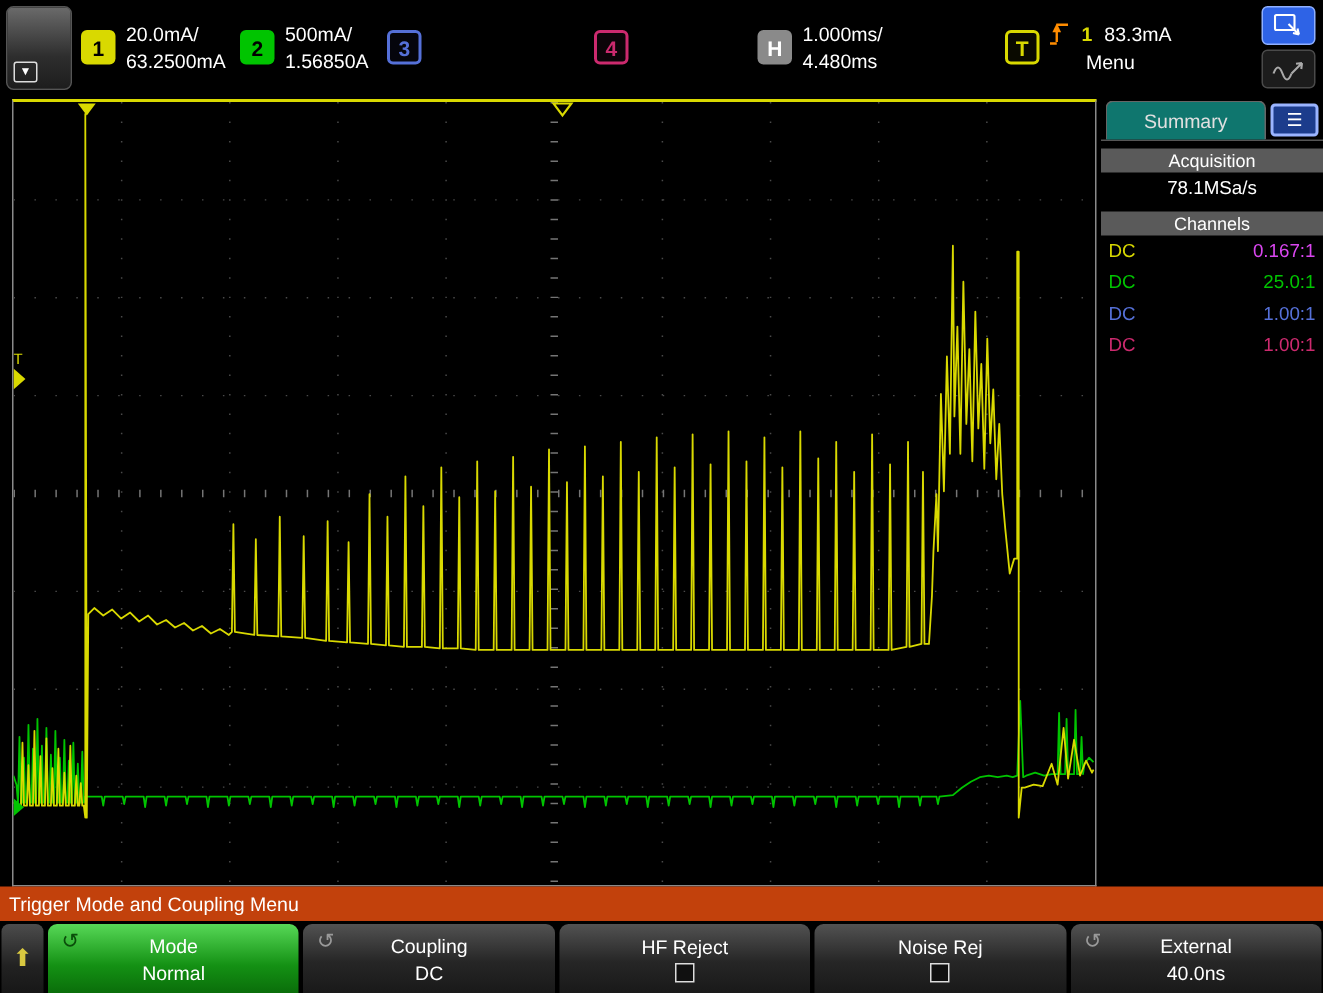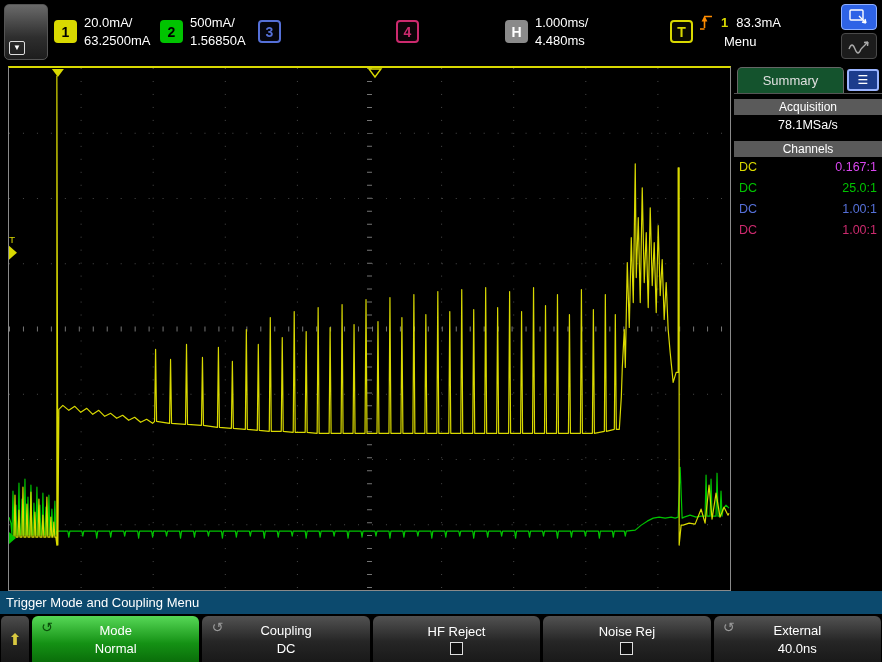--- a/index.html
+++ b/index.html
@@ -33,31 +33,31 @@
 
   
   #plot{position:absolute;left:8px;top:66px;width:723px;height:525px;box-sizing:border-box;
         background:#000;border-left:1px solid #8a8a8a;border-right:1px solid #8a8a8a;
         border-bottom:1px solid #8a8a8a;border-top:2px solid var(--ch1);}
   #wave-svg{position:absolute;left:0;top:0;width:100%;height:100%;}
 
   
   #sidebar{position:absolute;left:734px;top:66px;width:148px;height:525px;background:#000;font-size:12px;}
   #side-tabrow{display:flex;align-items:stretch;height:26px;gap:3px;padding:1px 3px 0 3px;border-bottom:1px solid #555;}
-  #summary-tab{flex:1;background:#14532d;border:1px solid #666;border-bottom:none;border-radius:5px 5px 0 0;
+  #summary-tab{flex:1;background:#0f766e;border:1px solid #666;border-bottom:none;border-radius:5px 5px 0 0;
                display:flex;align-items:center;justify-content:center;color:#e0e0e0;font-size:13px;}
   #side-menu-btn{width:28px;margin:2px 0;background:#1c3c8c;border:2px solid #9ab4ff;border-radius:3px;
                display:flex;align-items:center;justify-content:center;color:#fff;font-size:12px;}
   .side-header{background:#5a5a5a;color:#fff;text-align:center;height:16px;line-height:17px;margin-top:5px;font-size:12px;}
   .side-row-c{color:#fff;text-align:center;height:21px;line-height:21px;font-size:12.5px;}
   .chan-row{display:flex;justify-content:space-between;height:21px;line-height:21px;padding:0 5px;font-size:12.5px;}
 
   
   #status-line{position:absolute;left:0;top:591px;width:882px;height:23px;line-height:23px;
-               padding-left:6px;font-size:13px;color:#fff;background:#0c4a6e;box-sizing:border-box;}
+               padding-left:6px;font-size:13px;color:#fff;background:#c2410c;box-sizing:border-box;}
   #softkey-bar{position:absolute;left:0;top:615px;width:882px;height:47px;display:flex;gap:3px;padding:1px 1px 0 1px;box-sizing:border-box;}
   #back-key{width:28px;border-radius:5px 5px 0 0;background:linear-gradient(180deg,#4c4c4c,#222 60%,#171717);
             display:flex;align-items:center;justify-content:center;color:#d8c840;font-size:16px;}
   .softkey{position:relative;flex:1;border-radius:6px 6px 0 0;color:#fff;font-size:13px;line-height:15px;
            background:linear-gradient(180deg,#525252,#262626 55%,#191919);
            display:flex;flex-direction:column;align-items:center;justify-content:center;gap:3px;}
   .softkey.active{background:linear-gradient(180deg,#57d857,#149114 60%,#0a6e0a);}
   .cycle-icon{position:absolute;left:9px;top:4px;font-size:14px;color:#999;}
   .softkey.active .cycle-icon{color:#0a4d0a;}
   .sk-checkbox{width:13px;height:13px;box-sizing:border-box;border:1px solid #ddd;background:#101010;}

